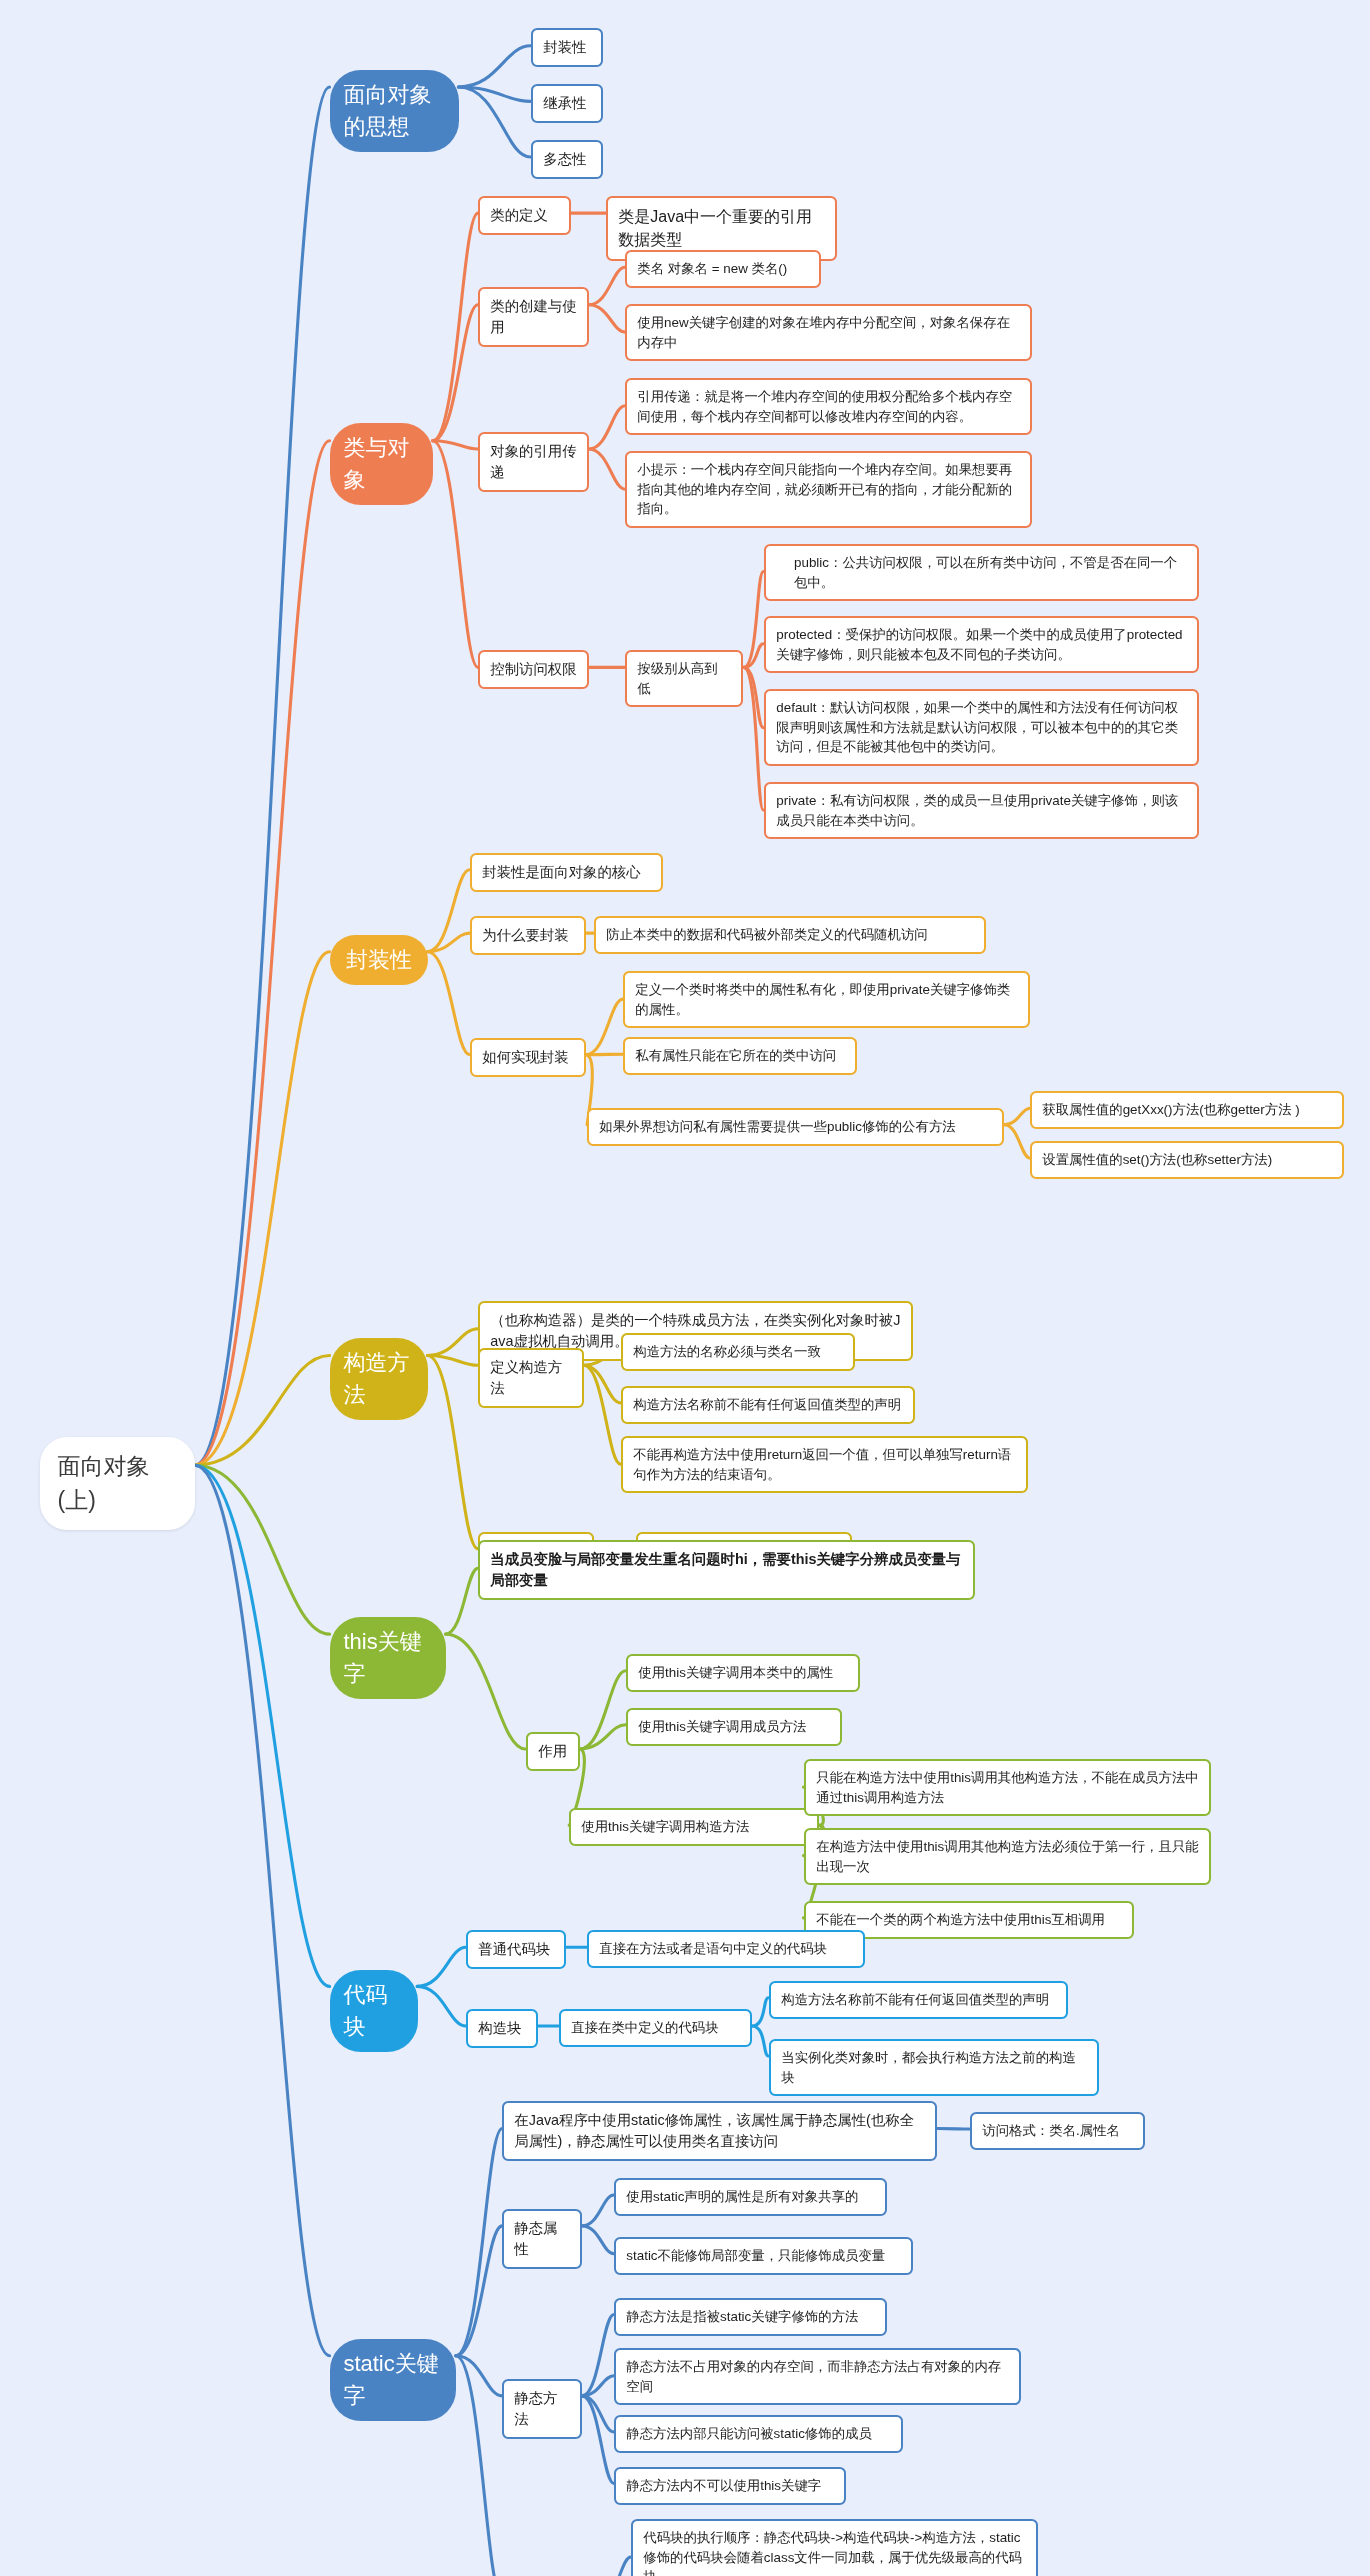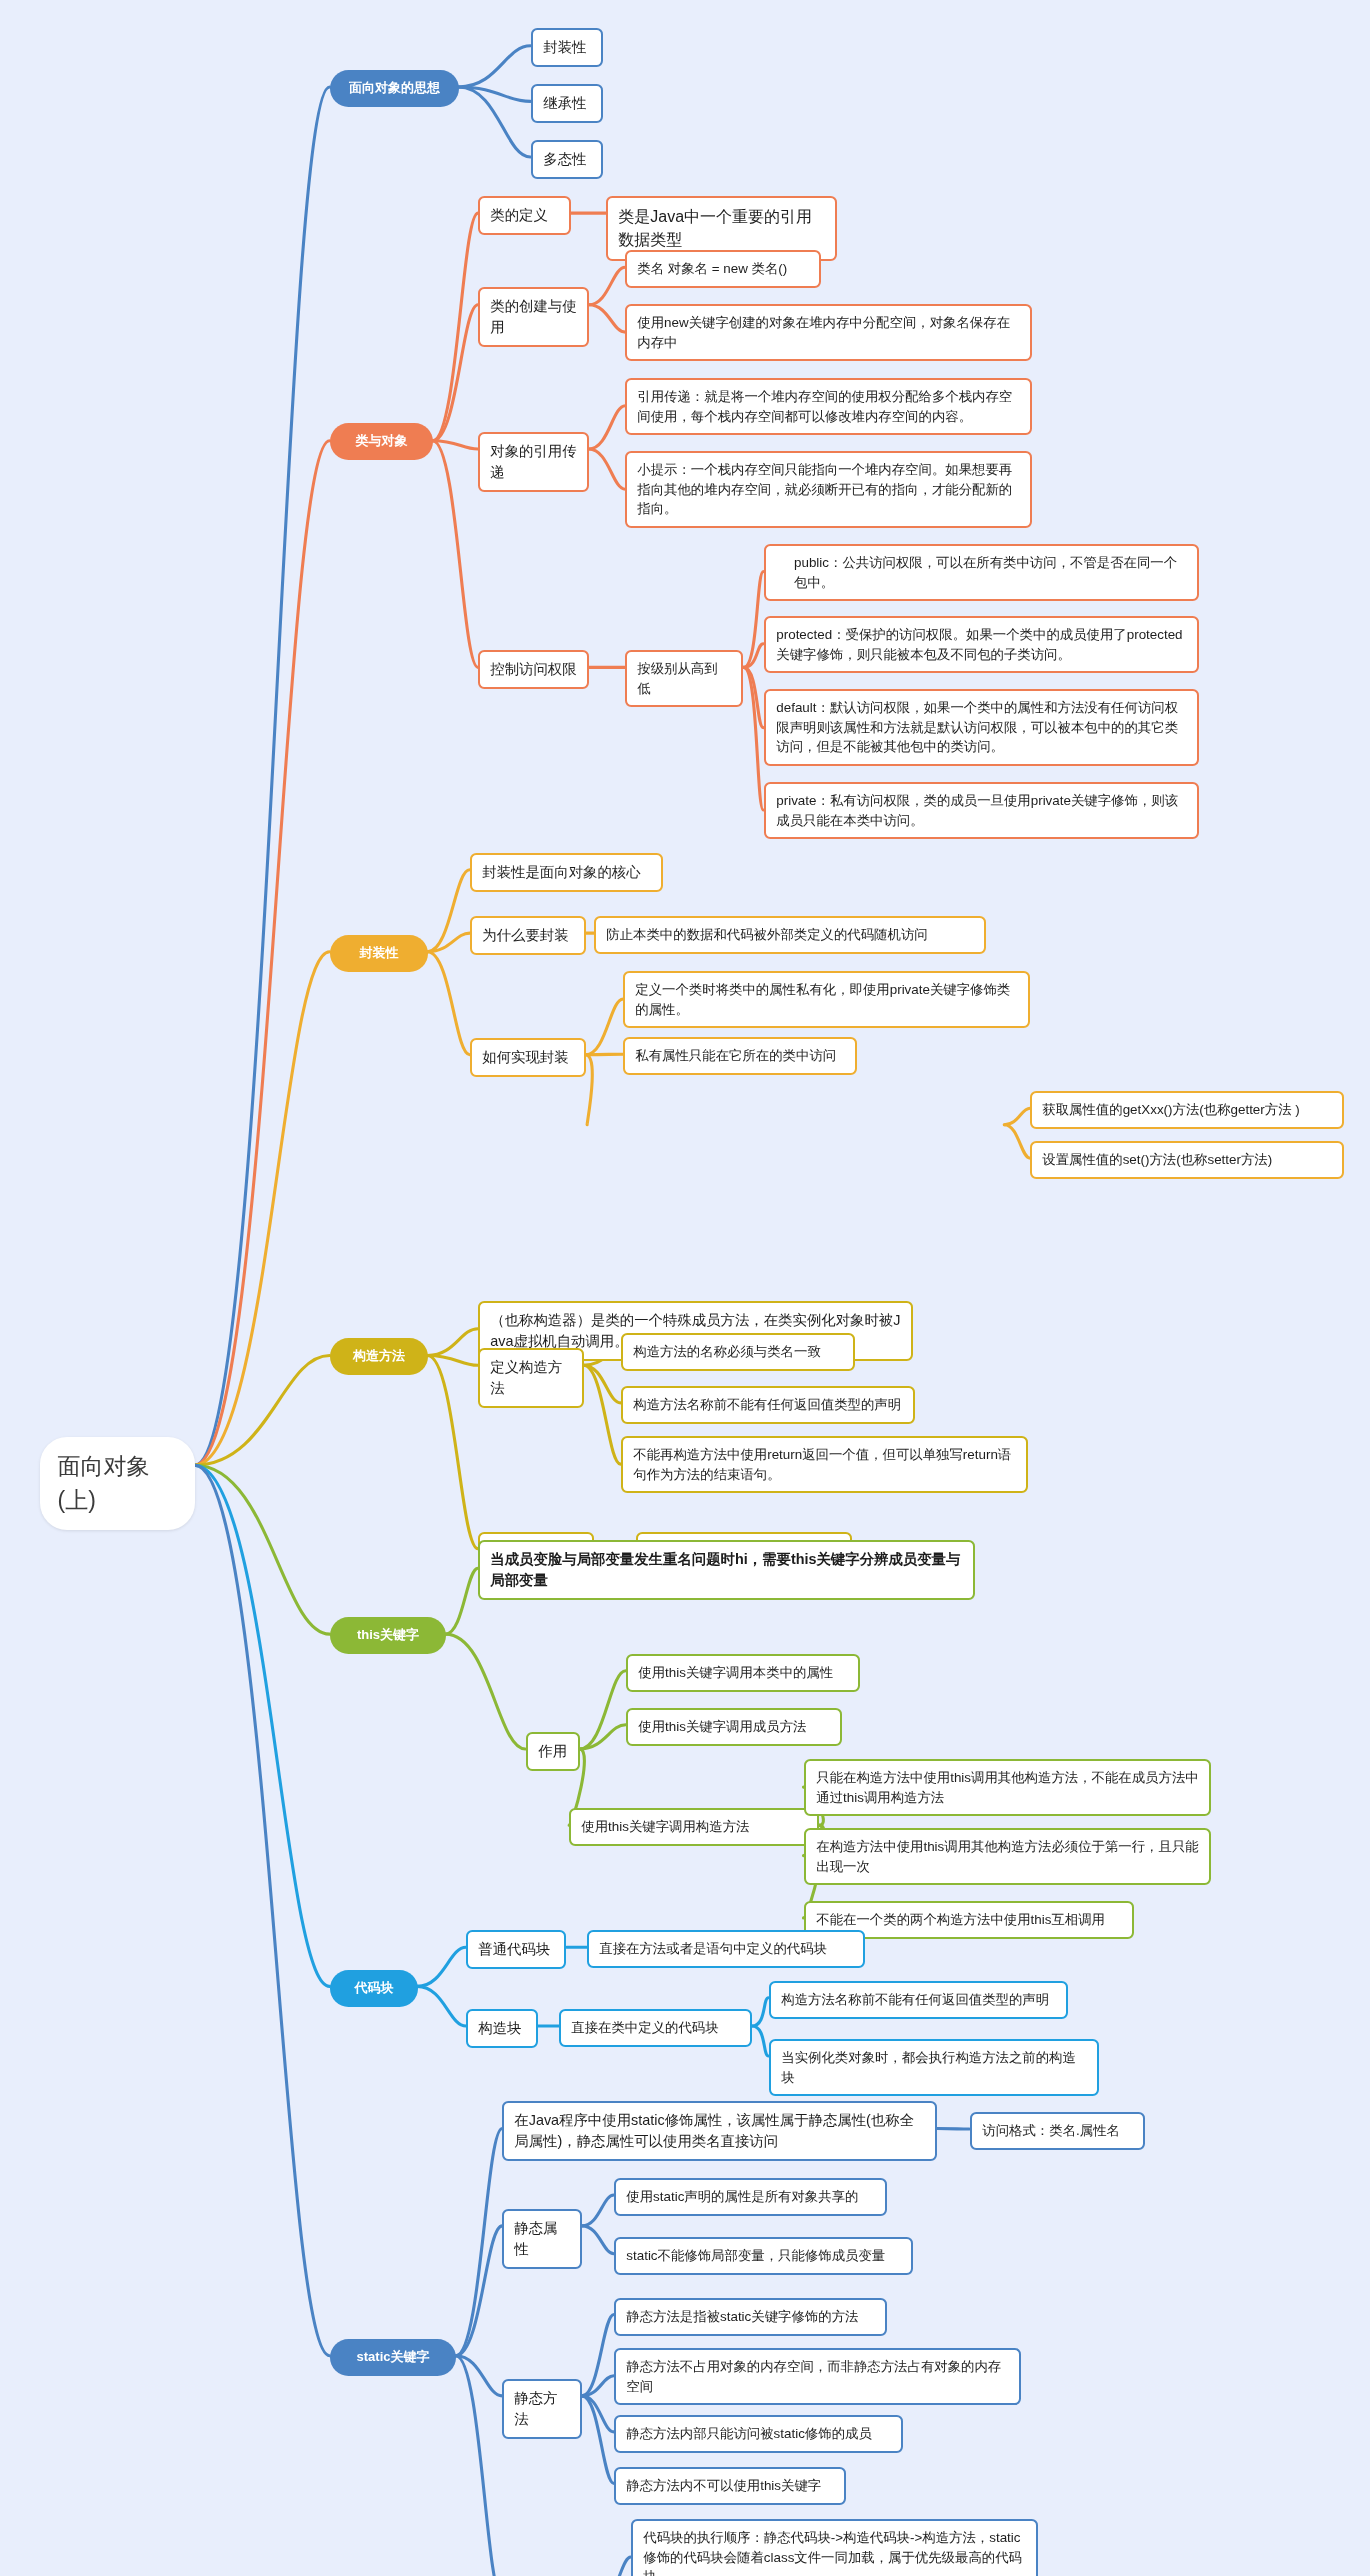--- a/index.html
+++ b/index.html
@@ -27,23 +27,23 @@
     line-height: 1.45;
     color: #1d1d1d;
     white-space: pre-wrap;
     word-break: break-all;
   }
   .node.lvl1 {
     border: none;
     color: #ffffff;
     border-radius: 31px;
     justify-content: center;
-    font-size: 13px;
+    font-size: 22px;
     padding: 9.3px 13.4px;
-    font-weight: 700;
+    font-weight: 400;
   }
   .node.root {
     border: none;
     background: #ffffff;
     color: #3b3b3b;
     border-radius: 27px;
     font-size: 23px;
     justify-content: center;
     padding: 13.4px 17.5px;
     box-shadow: 0 1px 3.1px rgba(0,0,0,.10);
@@ -142,20 +142,21 @@
     <div class="node" style="left: 764px; top: 616px; width: 435px; min-height: 56px; border-color: rgb(239, 125, 82); font-size: 13.4px; border-width: 2.1px;">protected：受保护的访问权限。如果一个类中的成员使用了protected关键字修饰，则只能被本包及不同包的子类访问。</div>
     <div class="node" style="left: 764px; top: 689px; width: 435px; min-height: 76px; border-color: rgb(239, 125, 82); font-size: 13.4px; border-width: 2.1px;">default：默认访问权限，如果一个类中的属性和方法没有任何访问权限声明则该属性和方法就是默认访问权限，可以被本包中的的其它类访问，但是不能被其他包中的类访问。</div>
     <div class="node" style="left: 764px; top: 782px; width: 435px; min-height: 56px; border-color: rgb(239, 125, 82); font-size: 13.4px; border-width: 2.1px;">private：私有访问权限，类的成员一旦使用private关键字修饰，则该成员只能在本类中访问。</div>
     <div class="node lvl1" style="left: 330px; top: 935px; width: 98px; min-height: 34px; background: rgb(239, 174, 48);">封装性</div>
     <div class="node" style="left: 470px; top: 853px; width: 193px; min-height: 34px; border-color: rgb(239, 174, 48);">封装性是面向对象的核心</div>
     <div class="node" style="left: 470px; top: 916px; width: 116px; min-height: 34px; border-color: rgb(239, 174, 48);">为什么要封装</div>
     <div class="node" style="left: 594px; top: 916px; width: 392px; min-height: 34px; border-color: rgb(239, 174, 48); font-size: 13.4px; border-width: 2.1px;">防止本类中的数据和代码被外部类定义的代码随机访问</div>
     <div class="node" style="left: 470px; top: 1038px; width: 116px; min-height: 34px; border-color: rgb(239, 174, 48);">如何实现封装</div>
     <div class="node" style="left: 623px; top: 971px; width: 407px; min-height: 56px; border-color: rgb(239, 174, 48); font-size: 13.4px; border-width: 2.1px;">定义一个类时将类中的属性私有化，即使用private关键字修饰类的属性。</div>
     <div class="node" style="left: 623px; top: 1037px; width: 234px; min-height: 34px; border-color: rgb(239, 174, 48); font-size: 13.4px; border-width: 2.1px;">私有属性只能在它所在的类中访问</div>
+    <div class="node" style="left: 587px; top: 1108px; width: 417px; min-height: 34px; border-color: rgb(239, 174, 48); font-size: 13.4px; border-width: 2.1px;">如果外界想访问私有属性需要提供一些public修饰的公有方法</div>
     <div class="node" style="left: 1030px; top: 1091px; width: 314px; min-height: 34px; border-color: rgb(239, 174, 48); font-size: 13.4px; border-width: 2.1px;">获取属性值的getXxx()方法(也称getter方法 )</div>
     <div class="node" style="left: 1030px; top: 1141px; width: 314px; min-height: 34px; border-color: rgb(239, 174, 48); font-size: 13.4px; border-width: 2.1px;">设置属性值的set()方法(也称setter方法)</div>
     <div class="node lvl1" style="left: 330px; top: 1338px; width: 98px; min-height: 34px; background: rgb(207, 179, 24);">构造方法</div>
     <div class="node" style="left: 478px; top: 1301px; width: 435px; min-height: 56px; border-color: rgb(207, 179, 24);">（也称构造器）是类的一个特殊成员方法，在类实例化对象时被Java虚拟机自动调用。</div>
     <div class="node" style="left: 478px; top: 1348px; width: 106px; min-height: 34px; border-color: rgb(207, 179, 24);">定义构造方法</div>
     <div class="node" style="left: 621px; top: 1333px; width: 234px; min-height: 34px; border-color: rgb(207, 179, 24); font-size: 13.4px; border-width: 2.1px;">构造方法的名称必须与类名一致</div>
     <div class="node" style="left: 621px; top: 1386px; width: 294px; min-height: 34px; border-color: rgb(207, 179, 24); font-size: 13.4px; border-width: 2.1px;">构造方法名称前不能有任何返回值类型的声明</div>
     <div class="node" style="left: 621px; top: 1436px; width: 407px; min-height: 56px; border-color: rgb(207, 179, 24); font-size: 13.4px; border-width: 2.1px;">不能再构造方法中使用return返回一个值，但可以单独写return语句作为方法的结束语句。</div>
     <div class="node" style="left: 478px; top: 1532px; width: 116px; min-height: 34px; border-color: rgb(207, 179, 24);">构造方法的重载</div>
     <div class="node" style="left: 636px; top: 1532px; width: 216px; min-height: 34px; border-color: rgb(207, 179, 24); font-size: 13.4px; border-width: 2.1px;">要求参数类型或参数个数不同</div>

